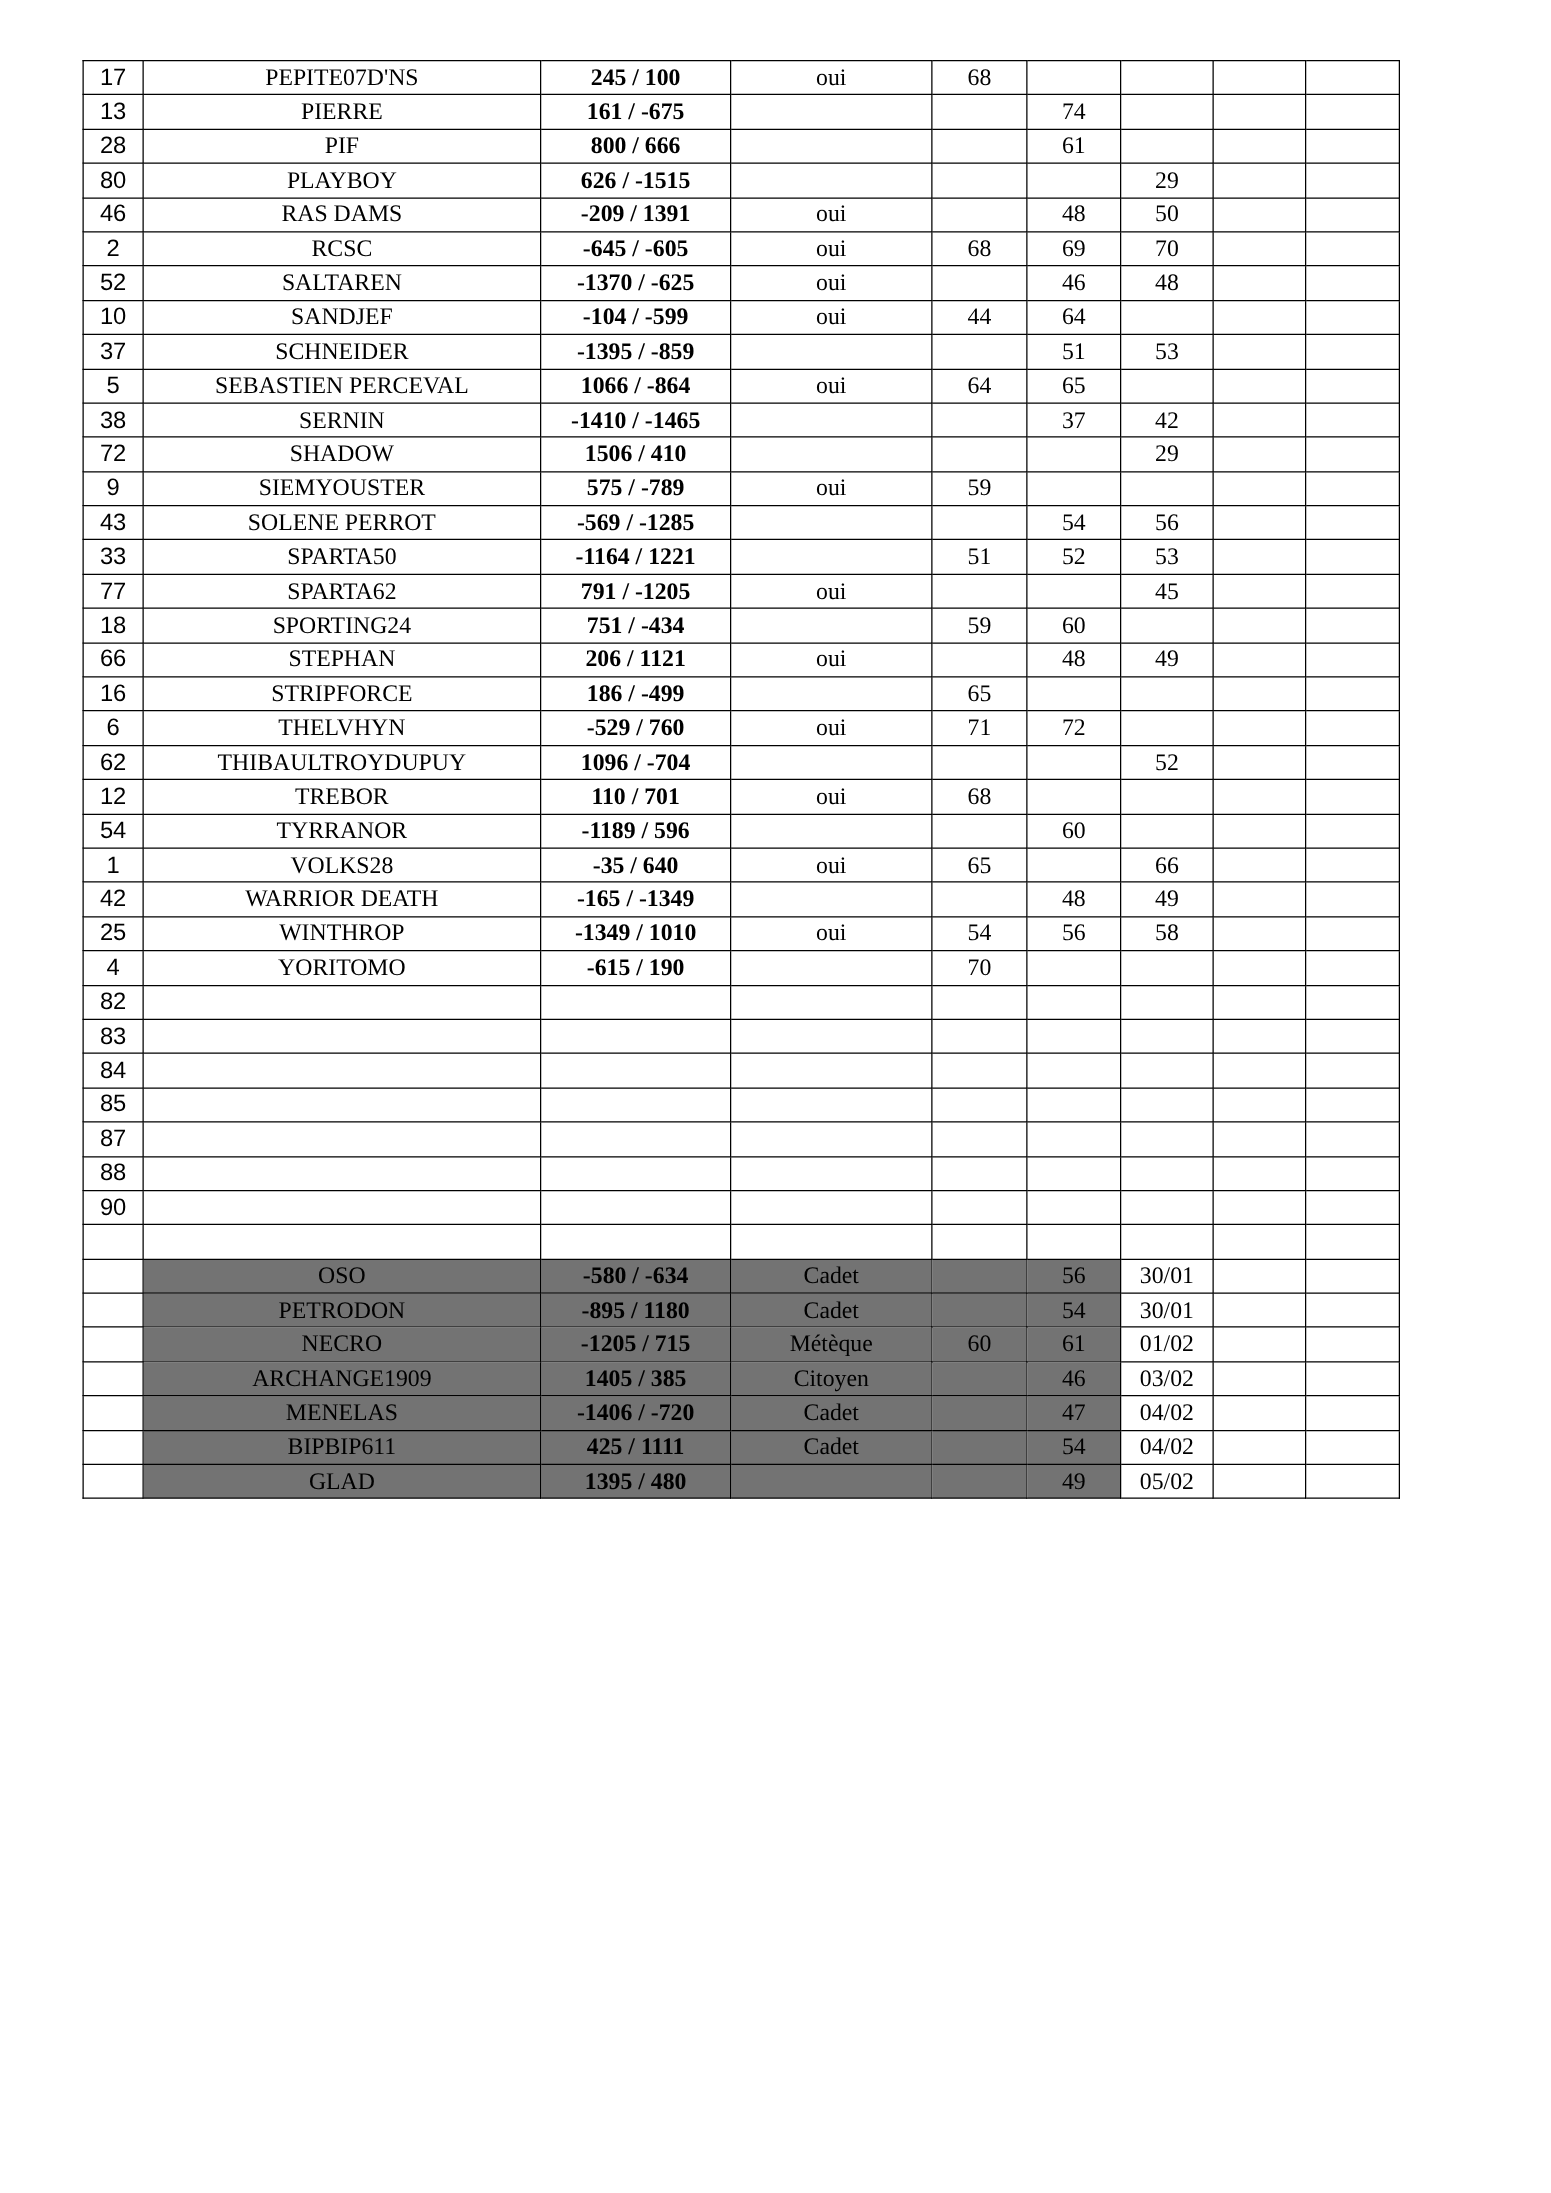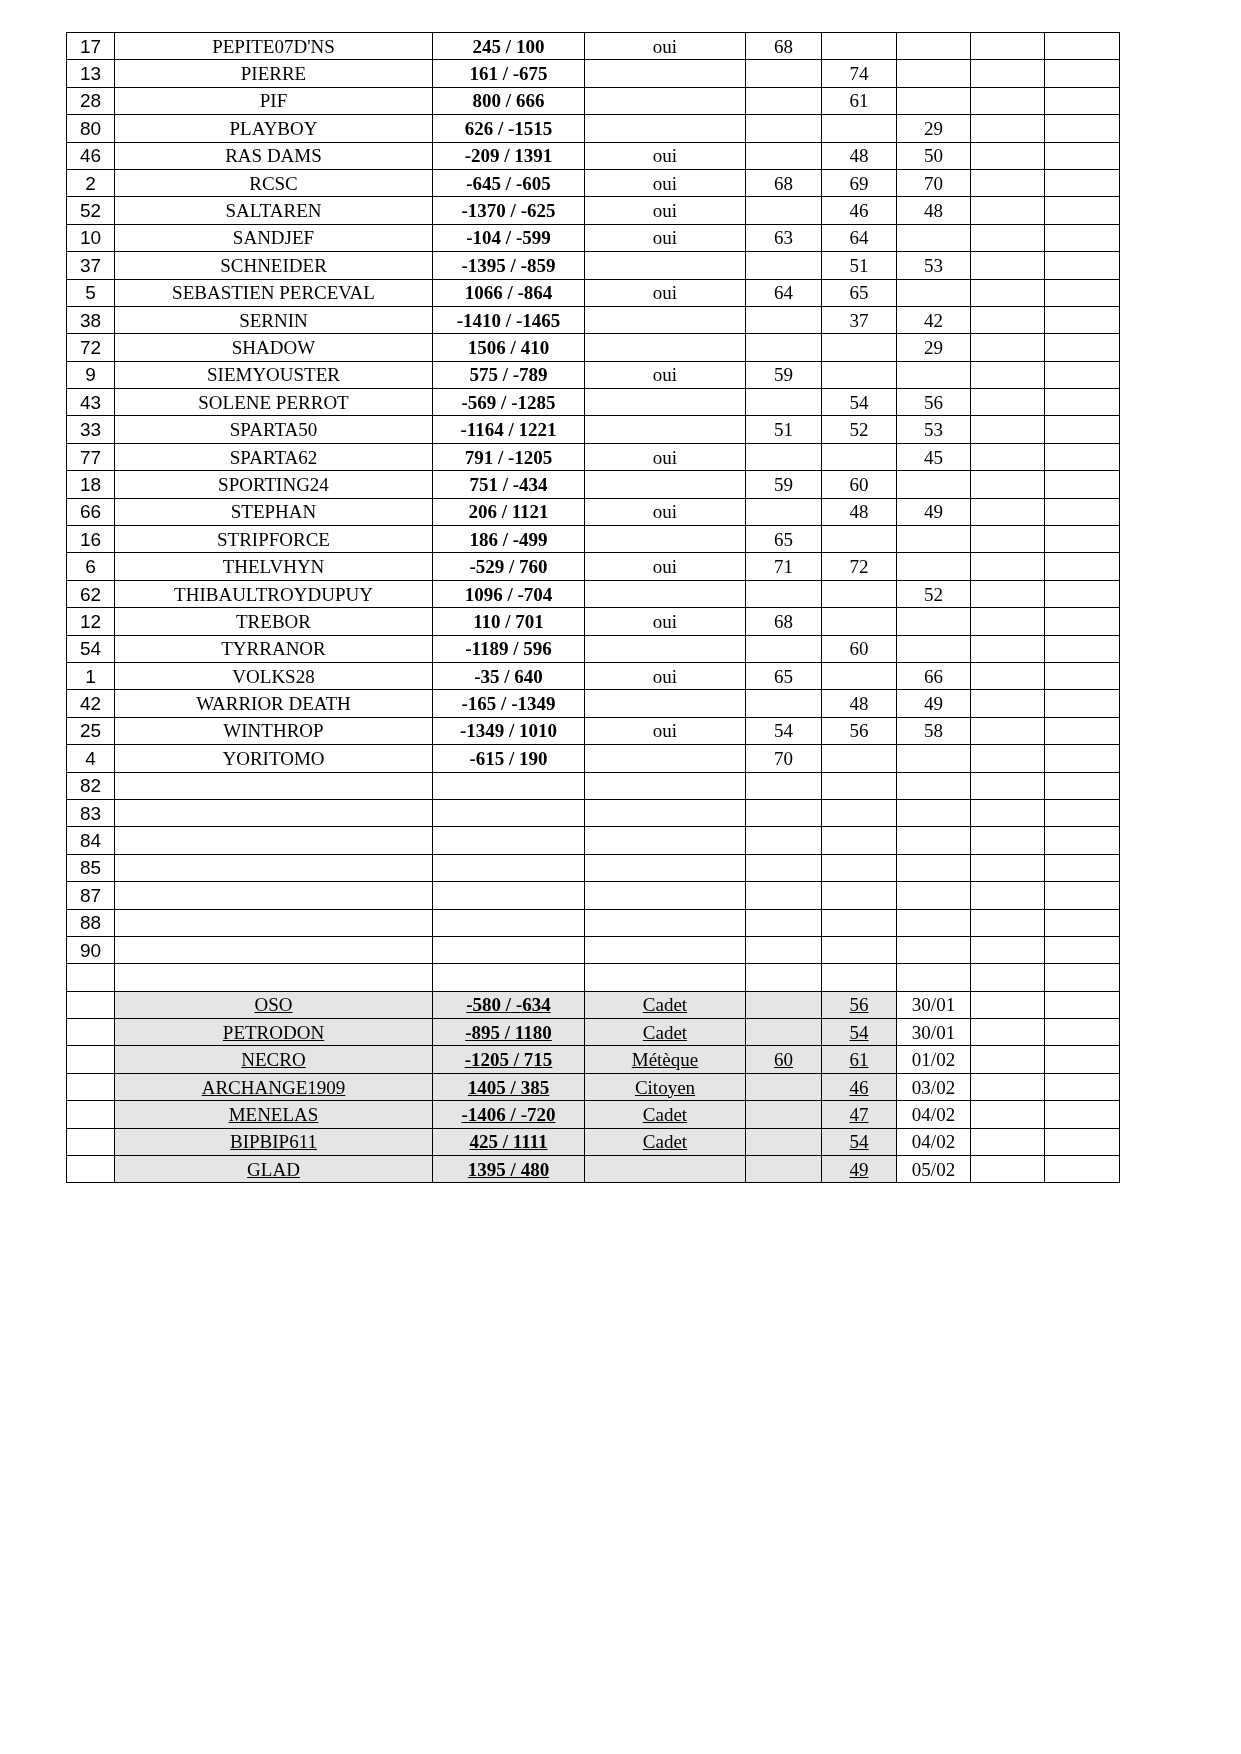--- a/index.html
+++ b/index.html
@@ -11,21 +11,21 @@
     position: relative;
     width: 1241px;
     height: 1754px;
     background: #ffffff;
     overflow: hidden;
     font-family: "Liberation Serif", serif;
   }
   table.grid {
     position: absolute;
     left: 66px;
-    top: 32px;
+    top: 48px;
     border-collapse: collapse;
     table-layout: fixed;
     width: 1053px;
   }
   table.grid td {
     border: 1px solid #000000;
     padding: 0;
     overflow: hidden;
     white-space: nowrap;
     vertical-align: middle;
@@ -35,21 +35,21 @@
     line-height: 1;
   }
   table.grid tr { height: 27.4px; }
   td.c0 {
     font-family: "Liberation Sans", sans-serif;
     font-size: 17px;
     color: #1a1a1a;
   }
   td.c1 { font-family: "Liberation Serif", serif; }
   td.c2 { font-weight: bold; margin-top: 32px; }
-  td.hl { background: #e5e5e5; color: #151005; text-decoration: underline; }
+  td.hl { background: #737373; color: #151005; }
   td.date-cell {
     text-align: left;
     padding-left: 6px;
     margin-top: 22px;
   }
 </style>
 </head>
 <body>
 
 <div class="page">
@@ -141,21 +141,21 @@
           <td class="c5">46</td>
           <td class="c6">48</td>
           <td class="c7"></td>
           <td class="c8"></td>
         </tr>
         <tr>
           <td class="c0">10</td>
           <td class="c1">SANDJEF</td>
           <td class="c2">-104 / -599</td>
           <td class="c3">oui</td>
-          <td class="c4">63</td>
+          <td class="c4">44</td>
           <td class="c5">64</td>
           <td class="c6"></td>
           <td class="c7"></td>
           <td class="c8"></td>
         </tr>
         <tr>
           <td class="c0">37</td>
           <td class="c1">SCHNEIDER</td>
           <td class="c2">-1395 / -859</td>
           <td class="c3"></td>

